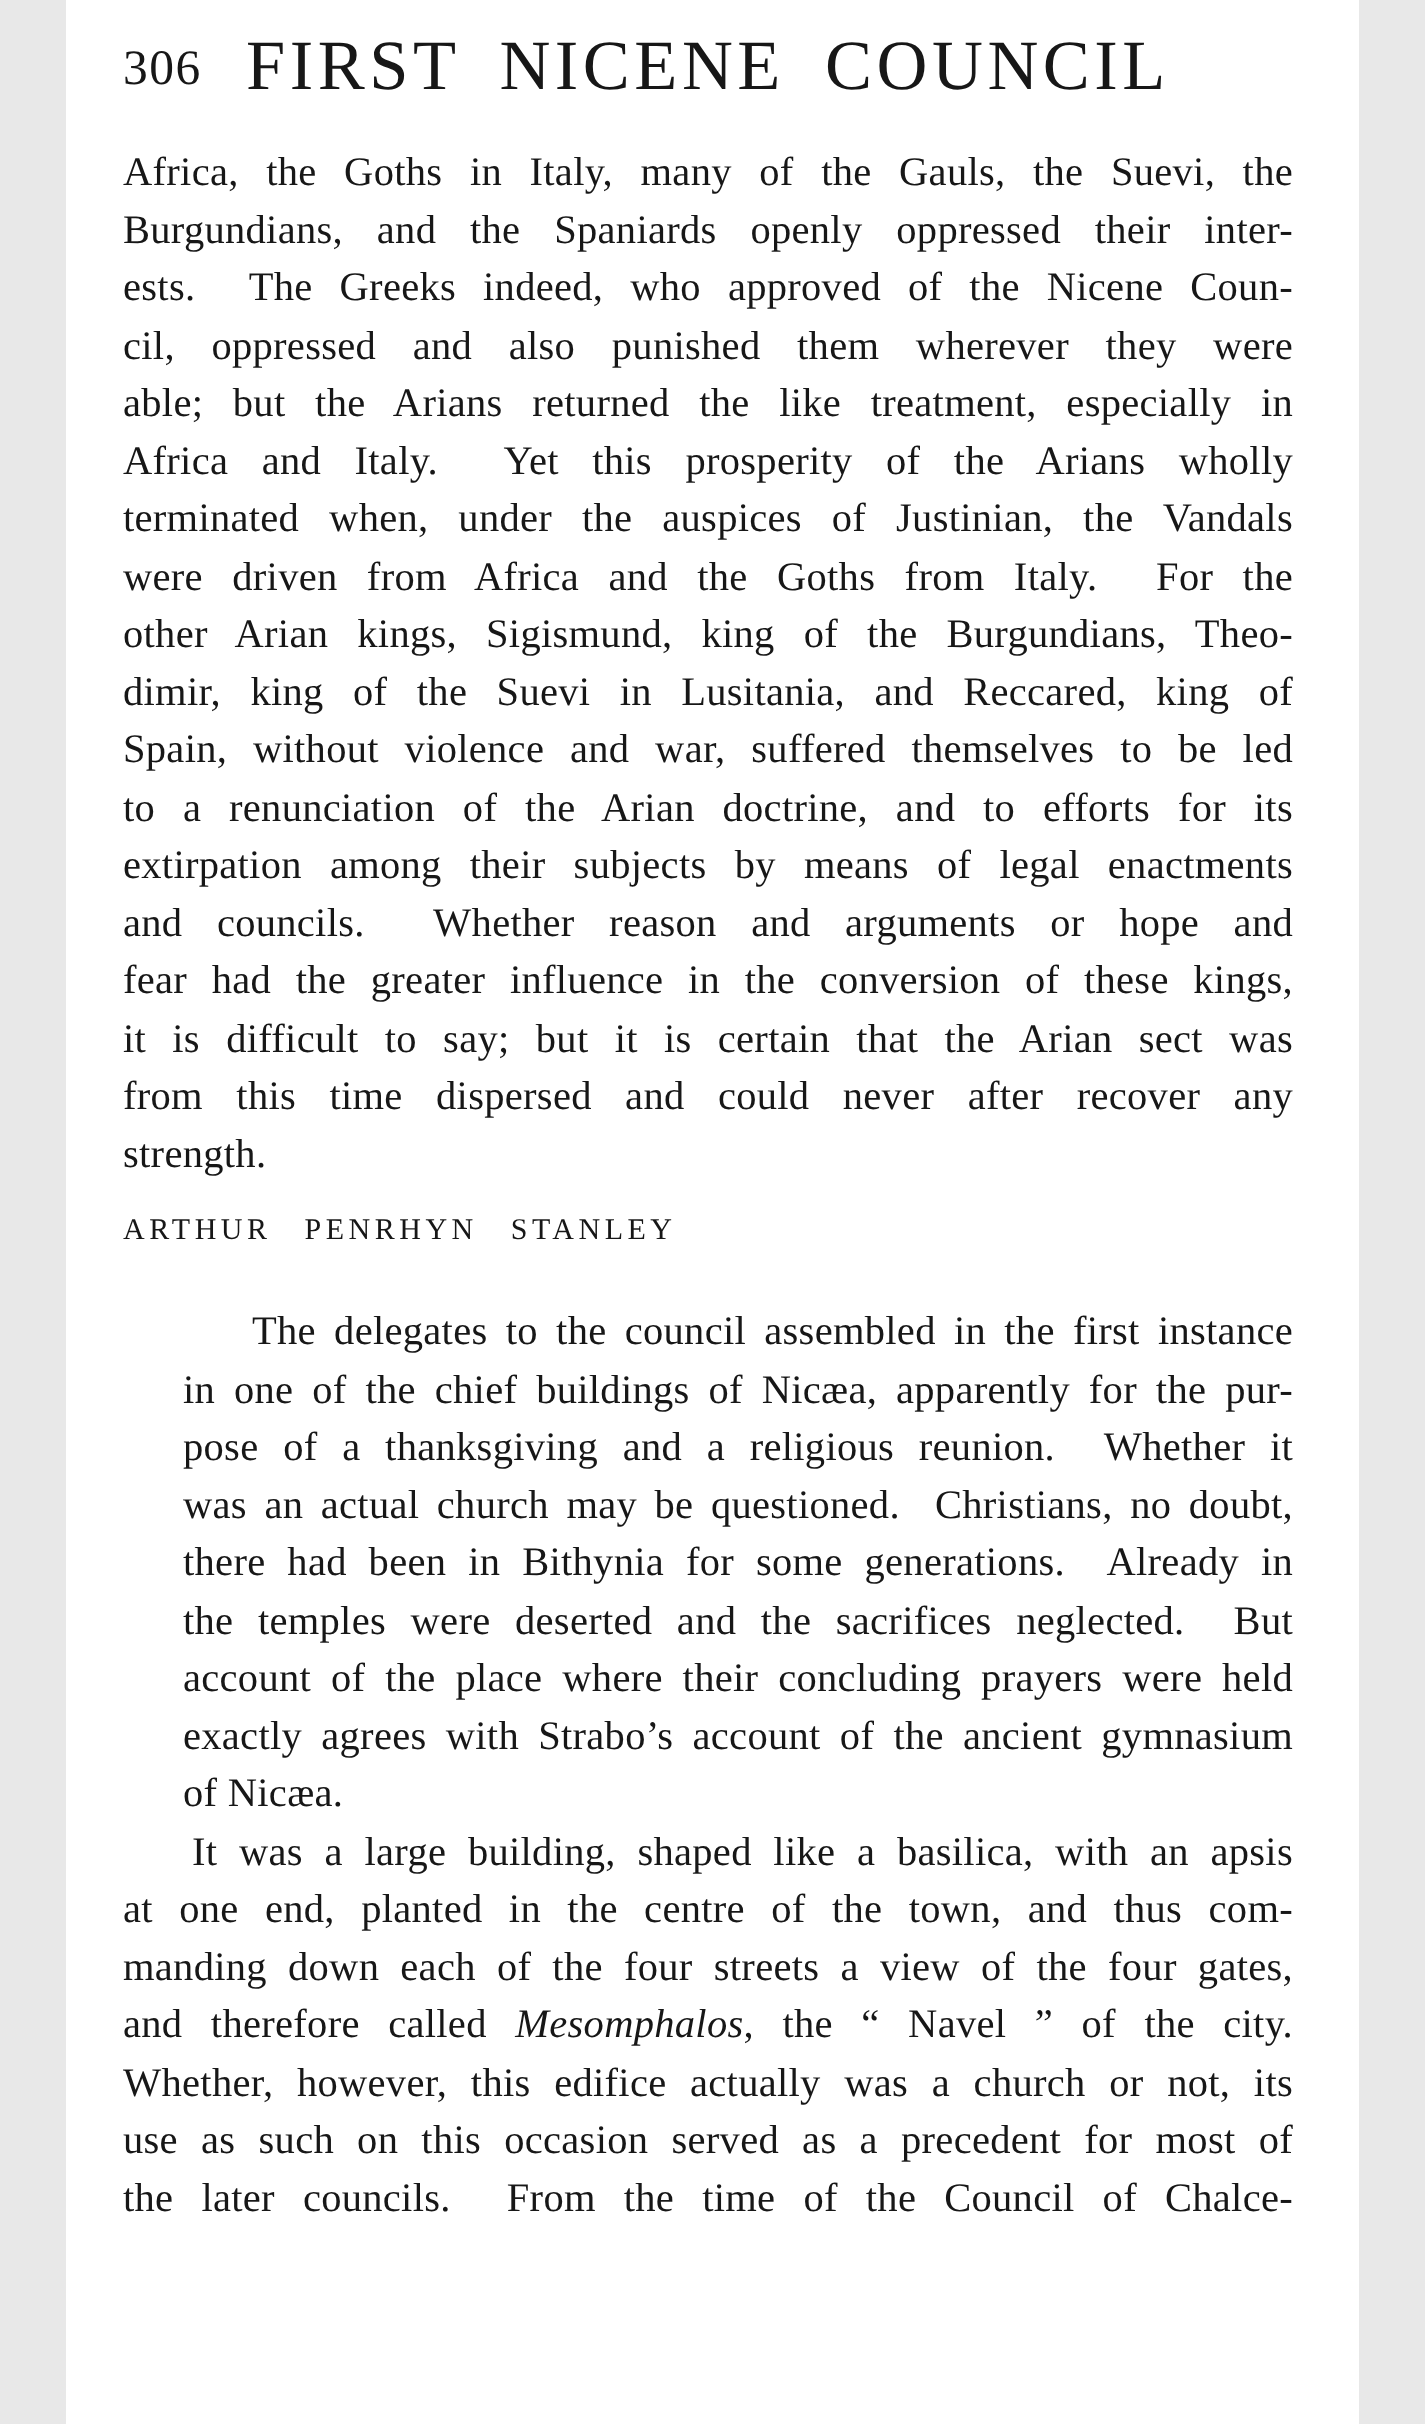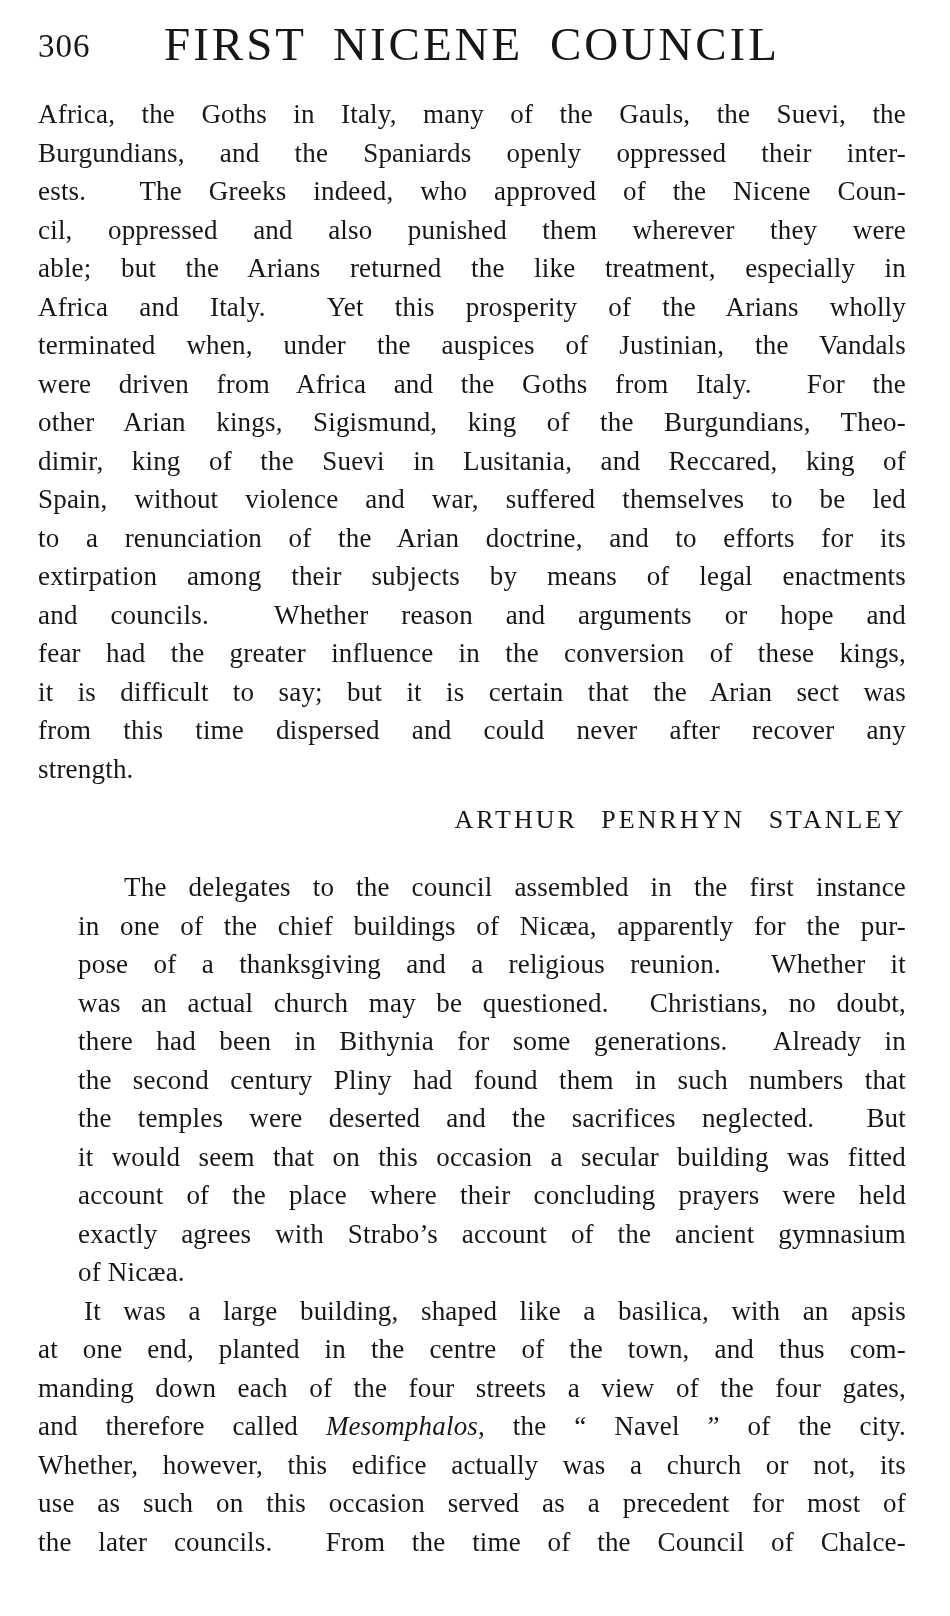--- a/index.html
+++ b/index.html
@@ -2,21 +2,21 @@
 <html><head>
 <meta charset="utf-8">
 <style>
   html, body {
     margin: 0;
     padding: 0;
     background: #e8e8e8;
   }
   .page {
     position: relative;
-    width: 950px;
+    width: 862px;
     height: 1616px;
     margin: 0 auto;
     background: #ffffff;
     color: #171717;
     font-family: "Liberation Serif", "DejaVu Serif", serif;
     overflow: hidden;
     box-sizing: border-box;
     padding: 0 44px 0 38px;
   }
   .page-header {
@@ -58,22 +58,22 @@
   .line.flush {
     text-align-last: left;
   }
   .line.indent {
     text-indent: 46px;
   }
   .line em {
   }
   .section-heading {
     margin-top: 17px;
-    text-align: right;
-    font-size: 26px;
+    text-align: left;
+    font-size: 20px;
     line-height: 30px;
     letter-spacing: 3px;
     word-spacing: 14px;
   }
 </style>
 </head>
 <body>
 
 <div class="page">
 
@@ -108,23 +108,21 @@
 
     <div class="section-heading">ARTHUR PENRHYN STANLEY</div>
 
     <div id="para-slot-2">
         <div class="para p2">
           <div class="line indent">The delegates to the council assembled in the first instance</div>
           <div class="line">in one of the chief buildings of Nicæa, apparently for the pur-</div>
           <div class="line">pose of a thanksgiving and a religious reunion.&nbsp; Whether it</div>
           <div class="line">was an actual church may be questioned.&nbsp; Christians, no doubt,</div>
           <div class="line">there had been in Bithynia for some generations.&nbsp; Already in</div>
-          <div class="line">the second century Pliny had found them in such numbers that</div>
           <div class="line">the temples were deserted and the sacrifices neglected.&nbsp; But</div>
-          <div class="line">it would seem that on this occasion a secular building was fitted</div>
           <div class="line">account of the place where their concluding prayers were held</div>
           <div class="line">exactly agrees with Strabo’s account of the ancient gymnasium</div>
           <div class="line flush">of Nicæa.</div>
         </div>
         <div class="para p3">
           <div class="line indent">It was a large building, shaped like a basilica, with an apsis</div>
           <div class="line">at one end, planted in the centre of the town, and thus com-</div>
           <div class="line">manding down each of the four streets a view of the four gates,</div>
           <div class="line">and therefore called <em>Mesomphalos</em>, the “ Navel ” of the city.</div>
           <div class="line">Whether, however, this edifice actually was a church or not, its</div>

